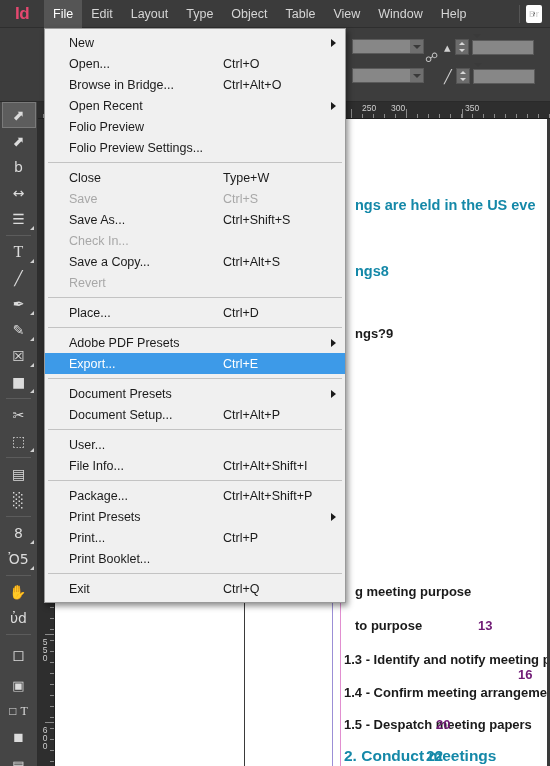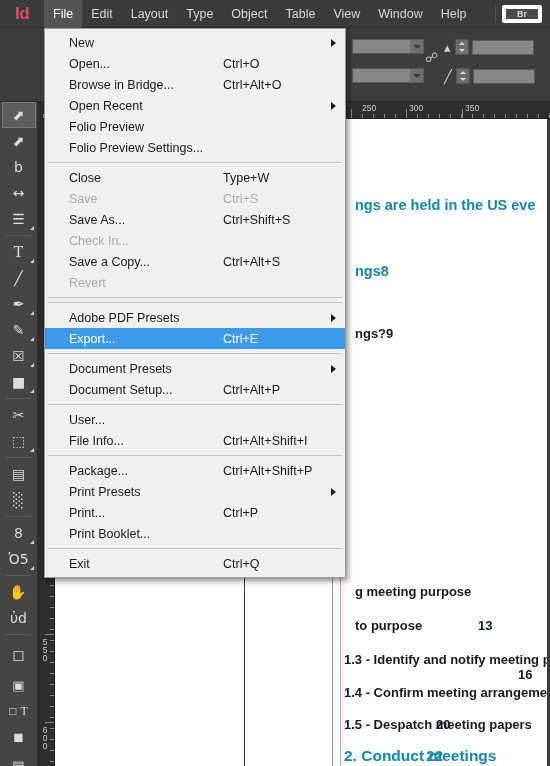--- a/index.html
+++ b/index.html
@@ -35,22 +35,22 @@
     display: flex; align-items: center;
     color: #d6d6d6; font-size: 12.5px;
     white-space: nowrap;
   }
   .menu-item.active { background: #555555; color: #ffffff; }
   .menubar-spacer { flex: 1; }
   .menu-sep-v {
     width: 1px; height: 18px; background: #555; margin: 0 6px;
   }
   .br-btn {
-    width: 40px; height: 18px; margin-right: 8px;
-    border: 4px solid #ffffff; border-radius: 2px;
+    width: 16px; height: 18px; margin-right: 8px;
+    border: 7px solid #ffffff; border-radius: 2px;
     background: #4a4a4a; color: #d8d8d8;
     font-size: 9px; font-weight: bold;
     display: flex; align-items: center; justify-content: center;
   }
 
   
   .controlbar {
     position: absolute; left: 0; top: 28px;
     width: 550px; height: 74px;
     background: #3d3d3d;
@@ -192,21 +192,21 @@
     position: absolute; white-space: nowrap;
     font-family: "Liberation Sans", sans-serif;
   }
   .toc-h {
     color: #1488a8; font-weight: bold; font-size: 14.5px;
   }
   .toc-h2 {
     color: #1488a8; font-weight: bold; font-size: 15.5px;
   }
   .toc-b { color: #1a1a1a; font-size: 13px; font-weight: 600; }
-  .toc-pg { color: #0f172a; font-size: 13px; font-weight: 700; text-align: right; }
+  .toc-pg { color: #701a75; font-size: 13px; font-weight: 700; text-align: right; }
 
   
   .dropdown {
     position: absolute; left: 44px; top: 28px;
     width: 302px;
     background: #f0f0f0;
     border: 1px solid #9a9a9a;
     box-shadow: 2px 3px 6px rgba(0,0,0,0.45);
     padding: 3px 0;
     z-index: 50;
@@ -449,21 +449,21 @@
         <i class="tk" style="left: 445px;"></i>
         <i class="tk" style="left: 456px;"></i>
         <i class="tk" style="left: 467px;"></i>
         <i class="tk" style="left: 478px;"></i>
         <i class="tk" style="left: 489px;"></i>
         <i class="tk" style="left: 500px;"></i>
         <i class="tk" style="left: 511px;"></i>
         <i class="tk maj" style="left: 313px;"></i>
         <span class="lbl" style="left: 316px; margin-left: 8px;">250</span>
         <i class="tk maj" style="left: 368px;"></i>
-        <span class="lbl" style="left: 371px;">300</span>
+        <span class="lbl" style="left: 353px;">300</span>
         <i class="tk maj" style="left: 424px;"></i>
         <span class="lbl" style="left: 427px;">350</span>
       </div>
     <div class="vruler" id="vruler">
         <i class="tk" style="top: 4px;"></i>
         <i class="tk" style="top: 15px;"></i>
         <i class="tk" style="top: 26px;"></i>
         <i class="tk" style="top: 37px;"></i>
         <i class="tk" style="top: 48px;"></i>
         <i class="tk" style="top: 59px;"></i>
@@ -593,20 +593,24 @@
         <span class="label">Check In...</span>
       </div>
       <div class="mrow">
         <span class="label">Save a Copy...</span>
         <span class="accel">Ctrl+Alt+S</span>
       </div>
       <div class="mrow disabled">
         <span class="label">Revert</span>
       </div>
       <div class="msep"></div>
+      <div class="mrow">
+        <span class="label">Place...</span>
+        <span class="accel">Ctrl+D</span>
+      </div>
       <div class="msep"></div>
       <div class="mrow">
         <span class="label">Adobe PDF Presets</span>
         <i class="submark"></i>
       </div>
       <div class="mrow hl">
         <span class="label">Export...</span>
         <span class="accel">Ctrl+E</span>
       </div>
       <div class="msep"></div>

